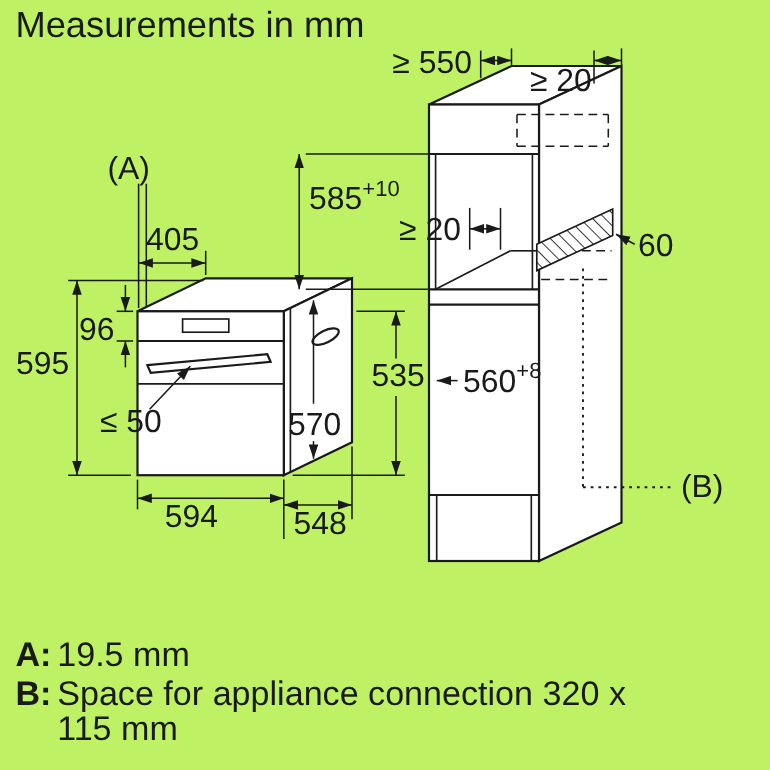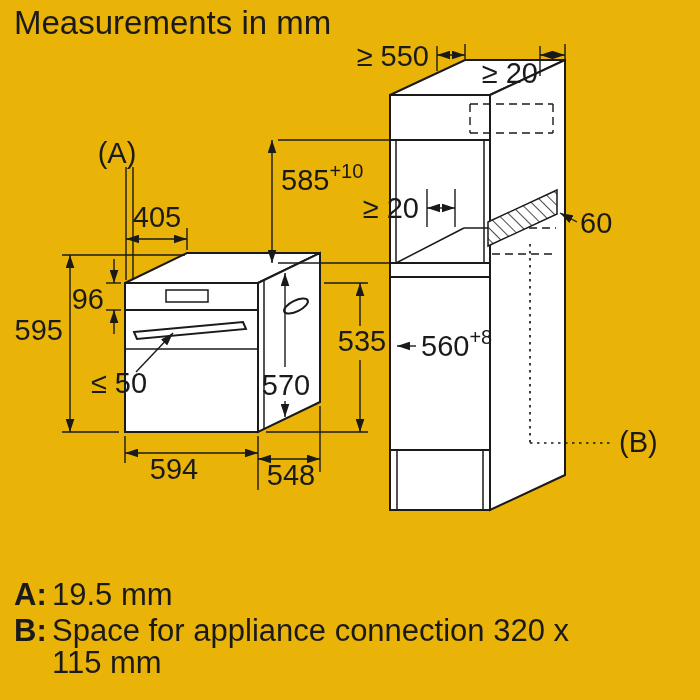--- a/index.html
+++ b/index.html
@@ -1,16 +1,16 @@
 <!DOCTYPE html>
 <html><head>
 <meta charset="utf-8">
 <style>
   html,body{margin:0;padding:0;background:#ffffff;}
-  .page{width:700px;height:700px;position:relative;background:#eab308;}
+  .page{width:700px;height:700px;position:relative;background:#bef264;}
   svg{display:block;}
   text{fill:#1a1a1a;font-family:"Liberation Sans",sans-serif;font-size:29px;}
   .ttl{font-size:33px;}
   .leg{font-size:31px;}
   .bold{font-weight:bold;}
   .sup{font-size:20px;}
   .obj{fill:none;stroke:#1a1a1a;stroke-width:2;stroke-linejoin:miter;}
   .objw{fill:#ffffff;stroke:#1a1a1a;stroke-width:2;stroke-linejoin:miter;}
   .thin{fill:none;stroke:#1a1a1a;stroke-width:1.5;}
   .dim{fill:none;stroke:#1a1a1a;stroke-width:1.4;}

